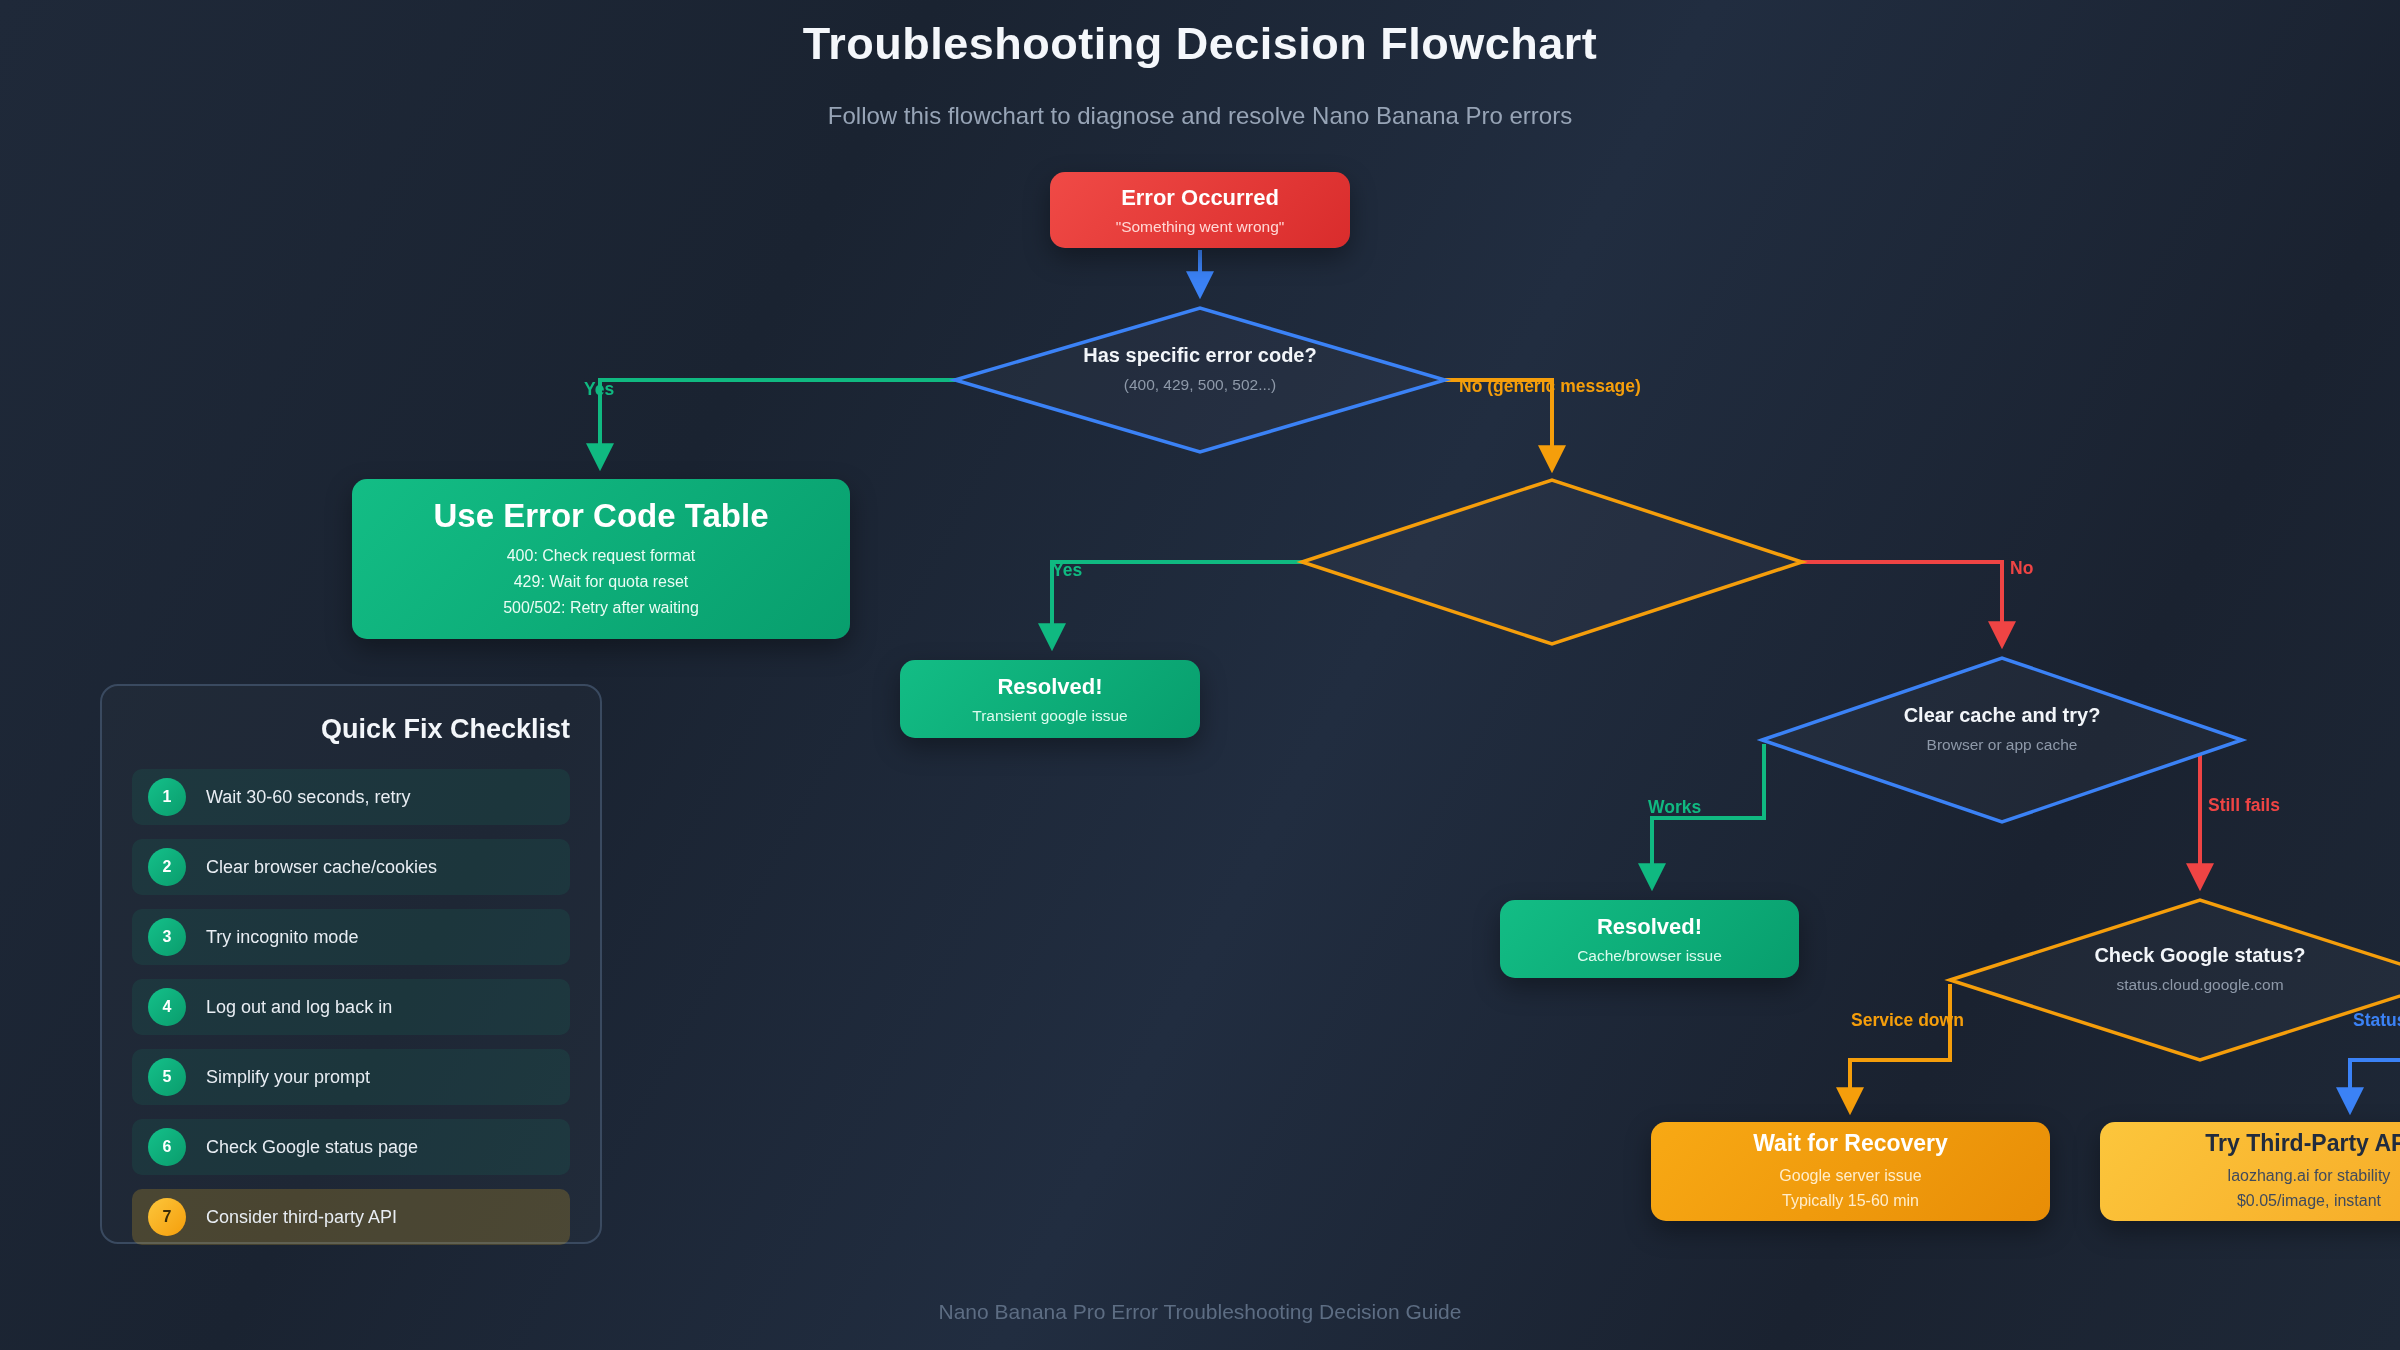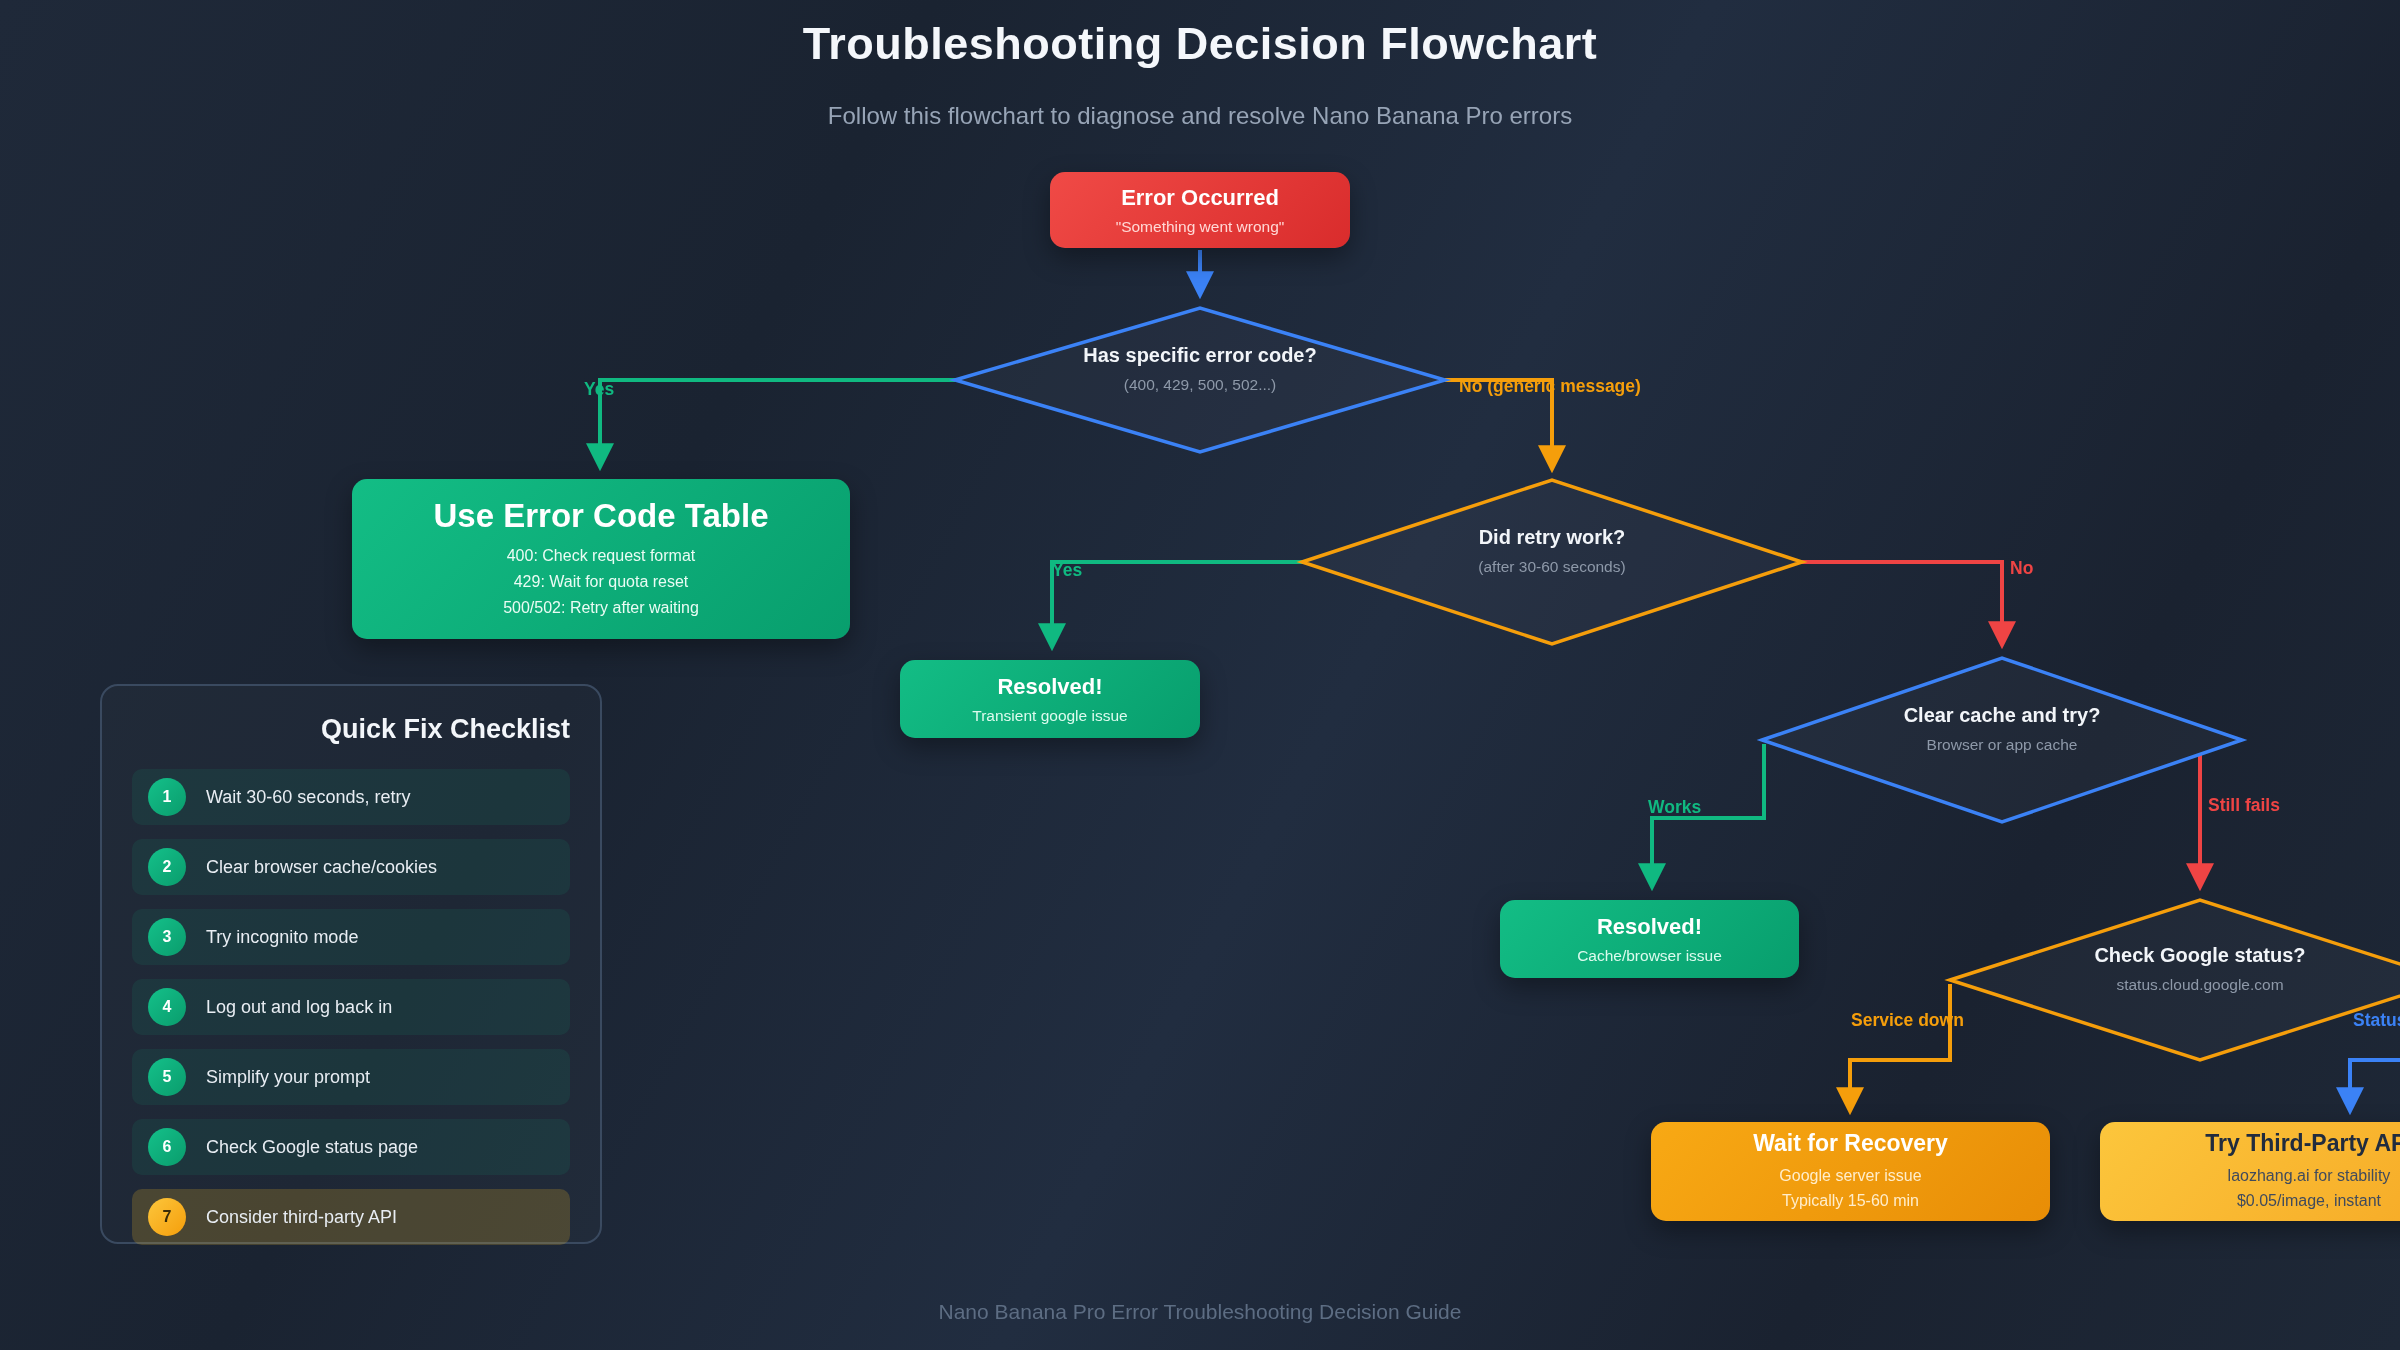--- a/index.html
+++ b/index.html
@@ -106,24 +106,20 @@
 
   <div class="abs node red-box" style="left:1050px;top:172px;width:300px;height:76px;">
     <div class="t" style="font-size:22px;">Error Occurred</div>
     <div class="s">"Something went wrong"</div>
   </div>
 
   <div class="abs dtext" style="left:980px;top:344px;">
     <div class="t">Has specific error code?</div>
     <div class="s">(400, 429, 500, 502...)</div>
   </div>
-  <div class="abs dtext" style="left:1332px;top:526px;">
-    <div class="t">Did retry work?</div>
-    <div class="s">(after 30-60 seconds)</div>
-  </div>
   <div class="abs dtext" style="left:1782px;top:704px;">
     <div class="t">Clear cache and try?</div>
     <div class="s">Browser or app cache</div>
   </div>
   <div class="abs dtext" style="left:1980px;top:944px;">
     <div class="t">Check Google status?</div>
     <div class="s">status.cloud.google.com</div>
   </div>
 
   <div class="abs elbl lbl-green" style="left:584px;top:379px;">Yes</div>

